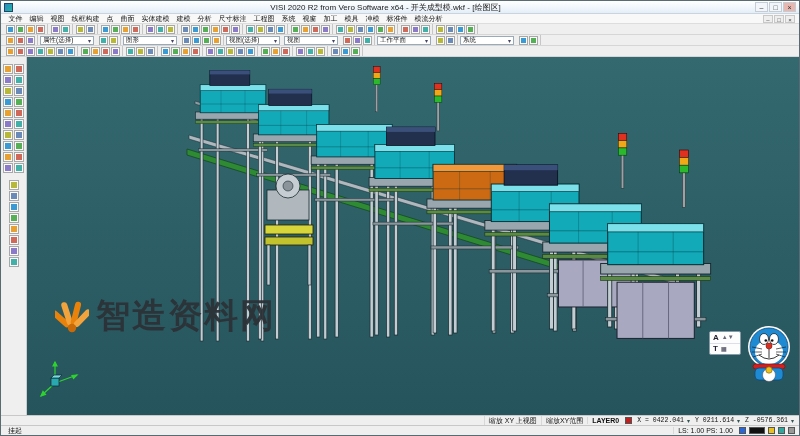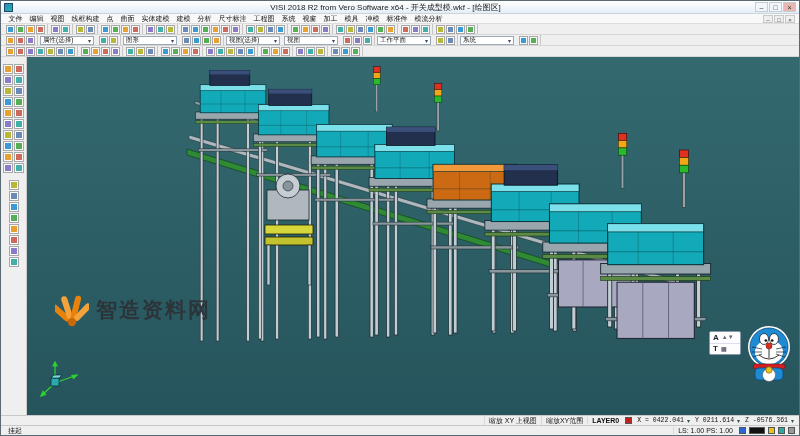--- a/index.html
+++ b/index.html
@@ -32,21 +32,21 @@
   .main { flex:1; display:flex; min-height:0; }
   .sidebar { width:26px; background:#efefef; border-right:1px solid #ccc; padding-top:6px; display:flex; flex-direction:column; align-items:center; }
   .grp-a { display:flex; flex-wrap:wrap; width:23px; }
   .grp-b { display:flex; flex-direction:column; margin-top:6px; }
   .sidebar .icon { width:10px; height:10px; margin:0.5px; }
 
   .viewport { flex:1; position:relative; background:linear-gradient(#346970,#26545c); overflow:hidden; }
   .scene-svg { position:absolute; left:0; top:0; }
 
   .watermark { position:absolute; left:28px; top:236px; display:flex; align-items:center; gap:7px; }
-  .wm-text { font-size:21px; font-weight:bold; color:#2c3237; letter-spacing:2px; opacity:0.95; white-space:nowrap; }
+  .wm-text { font-size:34px; font-weight:bold; color:#2c3237; letter-spacing:2px; opacity:0.95; white-space:nowrap; }
 
   .float-panel { position:absolute; left:682px; top:274px; width:32px; height:24px; background:#fdfdfd; border:1px solid #8899aa; border-radius:2px; display:flex; flex-direction:column; overflow:hidden; }
   .fp-btn { flex:1; display:flex; align-items:center; padding:0 3px; gap:3px; font-size:8px; font-weight:bold; color:#223; border-bottom:1px solid #dde; }
   .fp-btn:last-child { border-bottom:none; }
   .fp-arr { font-size:6px; color:#667; }
 
   .doraemon { position:absolute; left:712px; top:266px; width:62px; height:62px; }
   .axis-triad { position:absolute; left:6px; top:296px; }
 
   
@@ -59,21 +59,21 @@
   .tri { font-size:6px; color:#355; padding-right:2px; }
   .sb-ind { height:7px; display:inline-block; border:1px solid #555; margin:0 1.5px; flex:0 0 auto; }
 </style>
 </head>
 <body>
 
 <div class="window">
 
   <div class="titlebar">
     <span class="app-icon"></span>
-    <span class="title">VISI 2018 R2 from Vero Software x64 - 开关成型模.wkf - [绘图区]</span>
+    <span class="title">VISI 2020 R2 from Vero Software x64 - 开关成型模.wkf - [绘图区]</span>
     <span class="win-controls">
       <span class="win-btn">–</span>
       <span class="win-btn">□</span>
       <span class="win-btn close">×</span>
     </span>
   </div>
 
   <div class="menubar">
     <span id="menu-items" style="display:flex">
         <span class="menu-item">文件</span>

